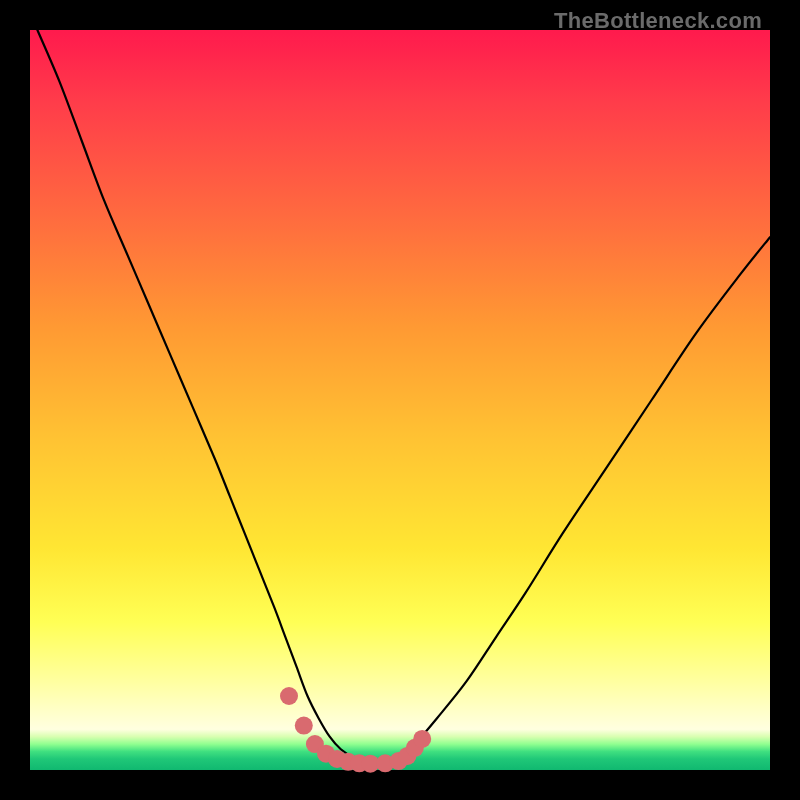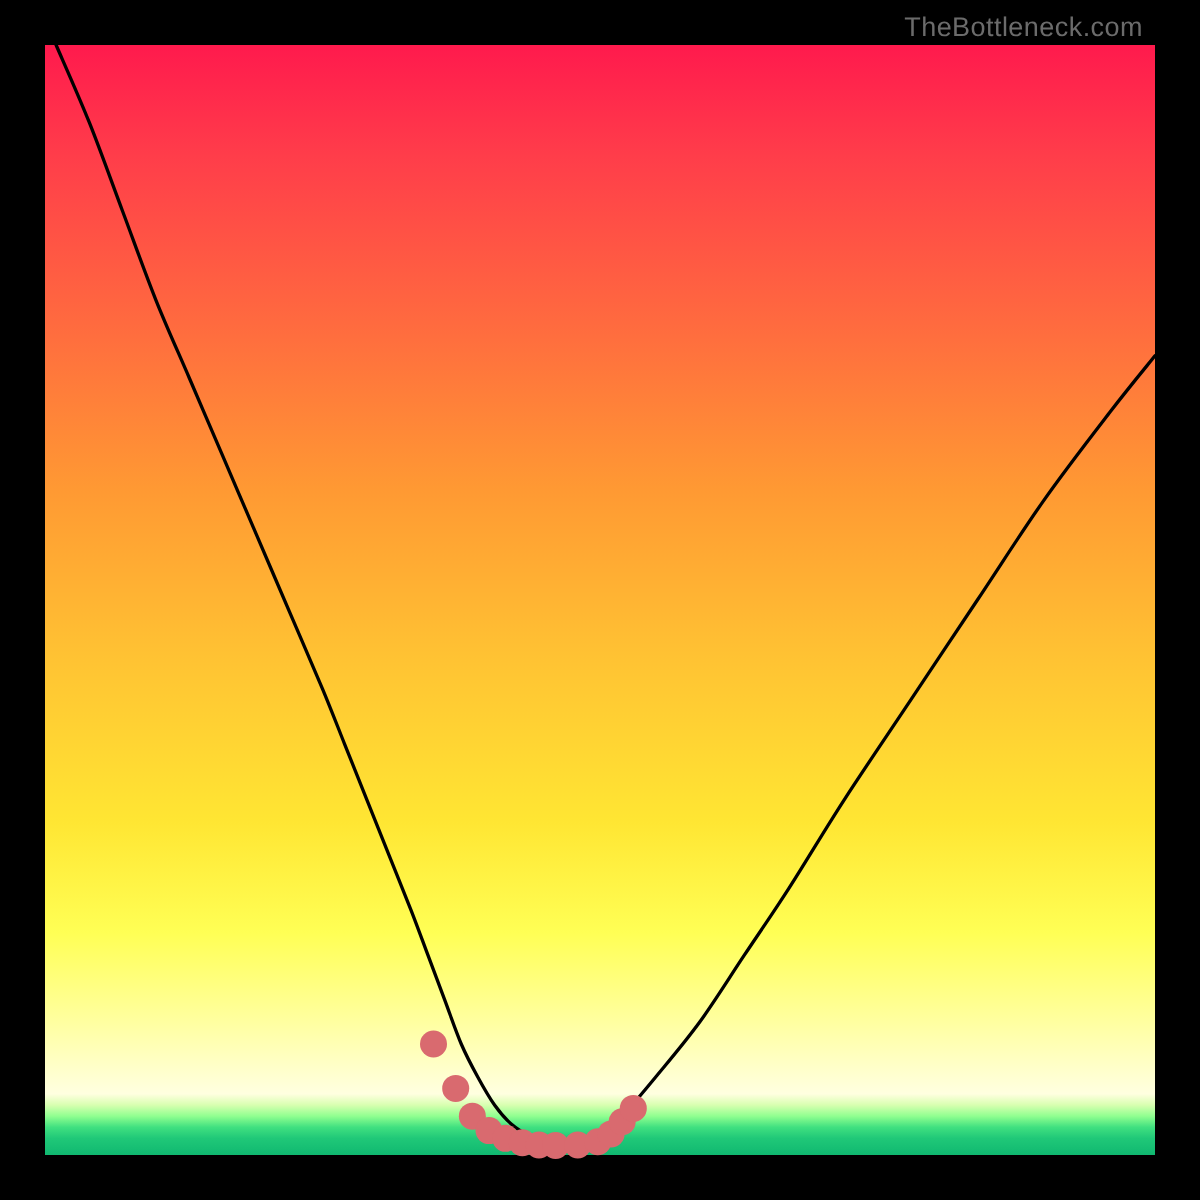--- a/index.html
+++ b/index.html
@@ -34,22 +34,22 @@
       #20c878 98.5%,
       #10b870 100%
     );
   }
   .watermark {
     position: absolute;
     right: 38px;
     top: 8px;
     color: #6b6b6b;
     letter-spacing: 0.3px;
-    font-size: 18px;
-    font-weight: 400;
+    font-size: 22px;
+    font-weight: 700;
   }
   svg.chart {
     position: absolute;
     left: 0;
     top: 0;
   }
 </style>
 </head>
 <body>
 

